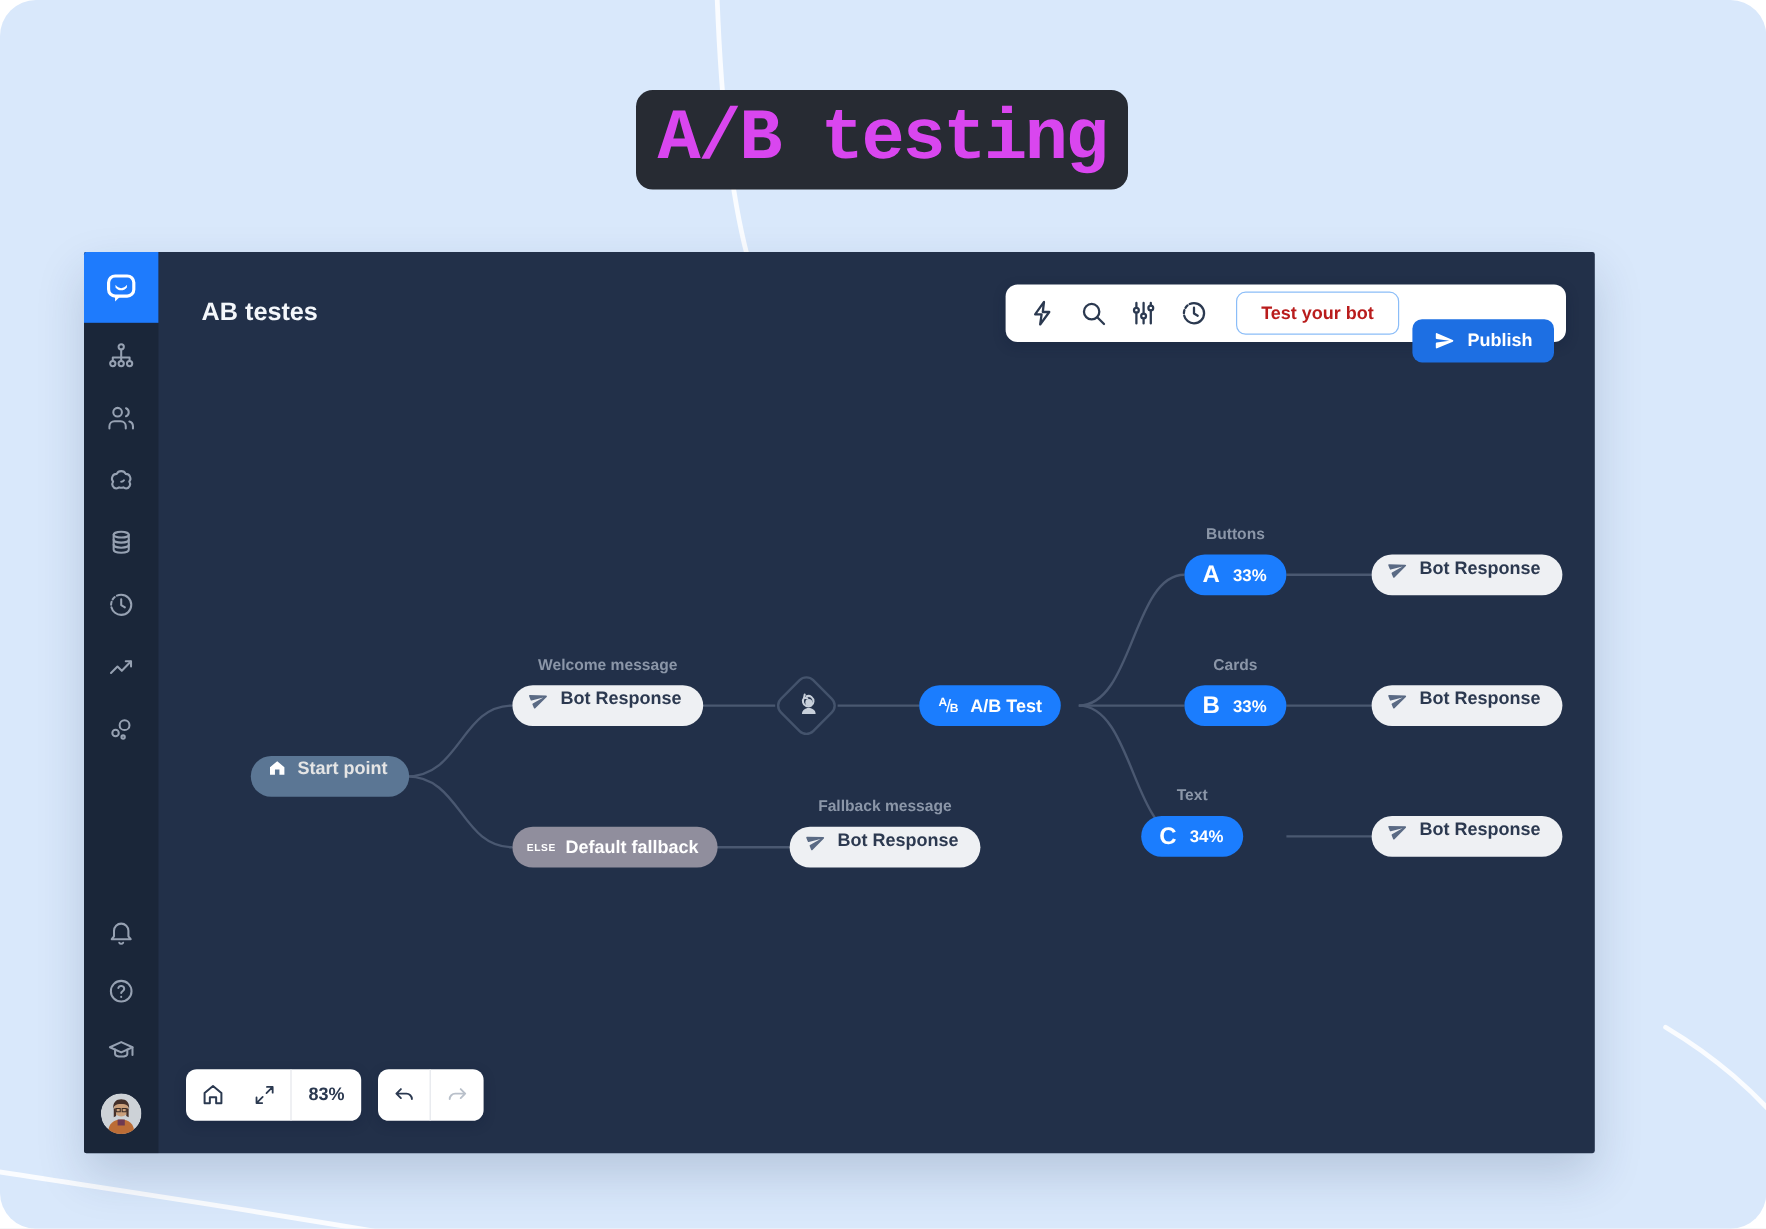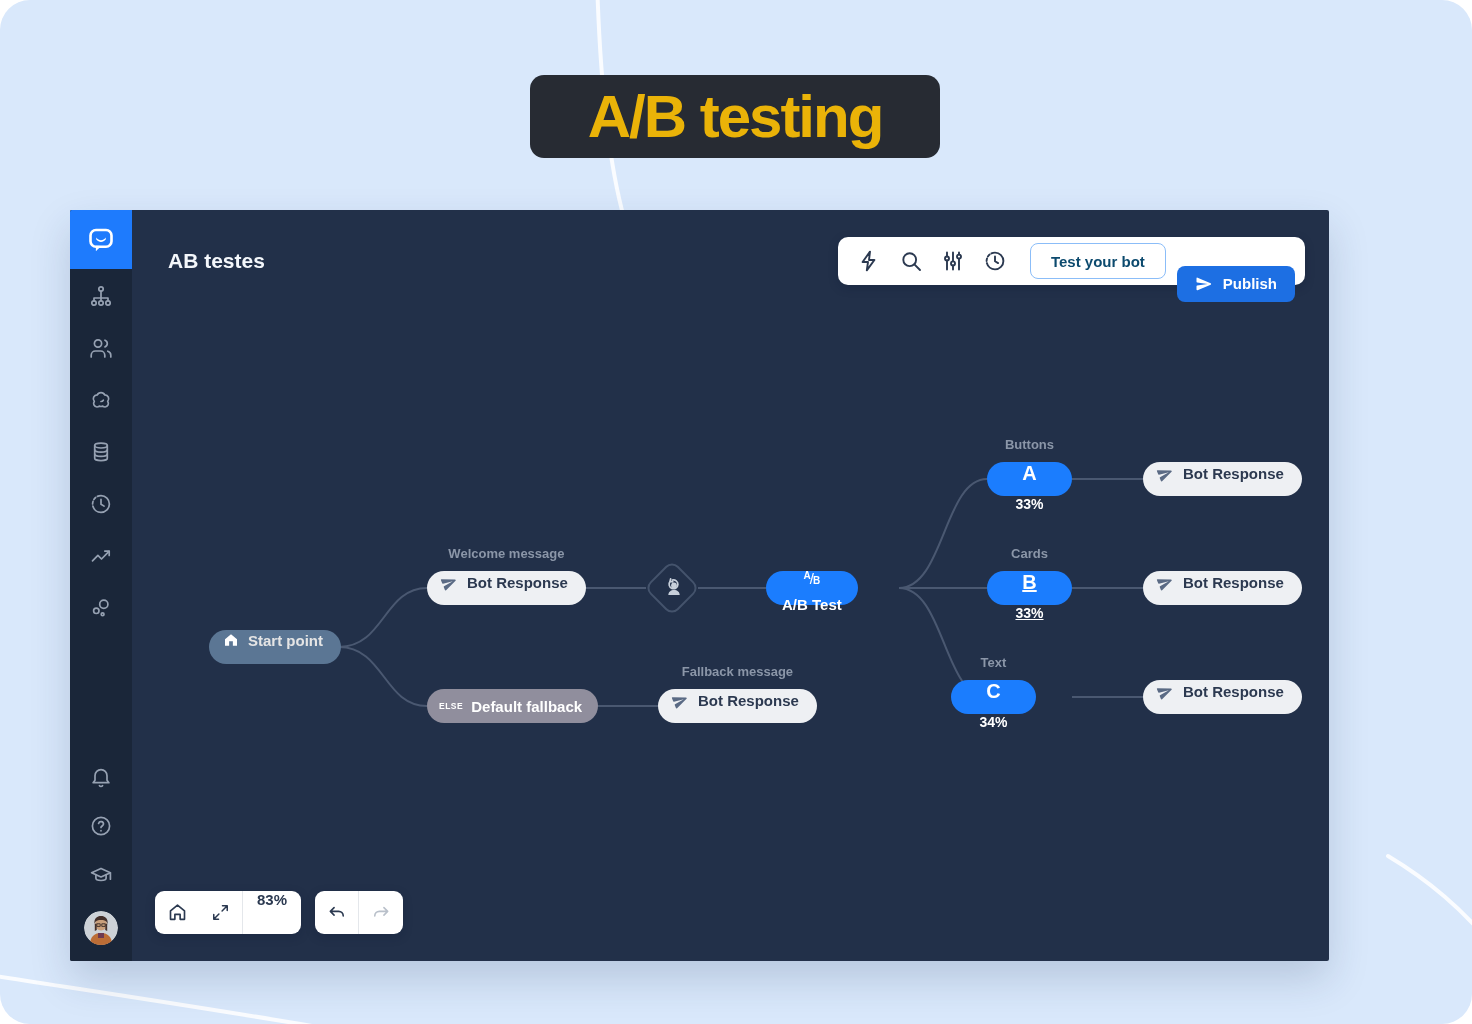--- a/index.html
+++ b/index.html
@@ -10,21 +10,21 @@
   }
   .bg-curves { position:absolute; inset:0; pointer-events:none; }
 
   
   .banner {
     position:absolute; left:530px; top:75px; width:410px; height:83px;
     background:#272b33; border-radius:14px;
     display:flex; align-items:center; justify-content:center;
   }
   .banner span {
-    color:#eab308; font-size:60px; font-weight:800; letter-spacing:-2px;
+    color:#d946ef; font-size:60px; font-weight:800; letter-spacing:-2px;font-family:Liberation Mono, monospace;
   }
 
   
   .window {
     position:absolute; left:70px; top:210px; width:1259px; height:751px;
     border-radius:2px; overflow:hidden; background:#223049;
     box-shadow:0 18px 40px rgba(30,50,90,.18);
   }
 
   
@@ -58,21 +58,21 @@
     display:flex; align-items:center; padding:0 10px;
   }
   .tb-icon {
     width:42px; height:36px; display:flex; align-items:center; justify-content:center;
     cursor:pointer; border-radius:6px;
   }
   .tb-icon svg { stroke:#2b3950; fill:none; stroke-width:1.9; stroke-linecap:round; stroke-linejoin:round; }
   .btn-test {
     height:36px; padding:0 20px; margin-left:14px;
     border:1.5px solid #8bbdf8; border-radius:8px; background:#ffffff;
-    color:#0c4a6e; font-size:15px; font-weight:700; cursor:pointer;
+    color:#b91c1c; font-size:15px; font-weight:700; cursor:pointer;
     display:flex; align-items:center; font-family:"Liberation Sans", sans-serif;
   }
   .btn-publish {
     height:36px; padding:0 18px; margin-left:11px; border:none;
     border-radius:8px; background:#1d6fe3; color:#ffffff;
     font-size:15px; font-weight:700; cursor:pointer;
     display:flex; align-items:center; gap:10px; font-family:"Liberation Sans", sans-serif;margin-top:45px;
   }
 
   
@@ -84,21 +84,21 @@
     position:absolute; height:34px; border-radius:17px;
     display:flex; align-items:center; cursor:pointer;
     font-size:15px; font-weight:700;
   }
   .node-label {
     position:absolute; top:-25px; left:50%; transform:translateX(-50%);
     white-space:nowrap; color:#8b96a8; font-size:13px; font-weight:600; cursor:default;
   }
   .n-start { background:#5b7694; color:#e5e5e5; padding:0 18px 14px 14px; gap:9px; }
   .n-light { background:#eef0f3; color:#2c3950; padding:0 18px 12px 14px; gap:9px; }
-  .n-blue  { background:#1b7dfe; color:#ffffff; padding:0 16px; gap:10px;flex-direction:column; }
+  .n-blue  { background:#1b7dfe; color:#ffffff; padding:0 16px; gap:10px; }
   .n-else  { background:#908e9d; color:#ffffff; padding:0 16px 0 12px; gap:8px; }
   .else-badge { font-size:8.5px; font-weight:800; letter-spacing:.5px; }
   .branch { justify-content:flex-start; padding:0 15px; gap:11px; width:85px; }
   .branch .letter { font-size:20px; font-weight:800; }
   .branch .pct { font-size:14px; font-weight:700; }
 
   .ab-frac { display:inline-flex; align-items:center; line-height:1; font-weight:800; }
   .ab-frac .top { font-size:10px; align-self:flex-start; }
   .ab-frac .slash { font-size:15px; font-weight:400; margin:0 -1px; }
   .ab-frac .bottom { font-size:10px; align-self:flex-end; }
@@ -110,21 +110,21 @@
   }
   .diamond-icon {
     position:absolute; left:527px; top:365px; width:26px; height:26px;
     display:flex; align-items:center; justify-content:center; pointer-events:none;
   }
 
   
   .ctrl-group {
     position:absolute; height:43px; background:#ffffff; border-radius:9px;
     box-shadow:0 3px 10px rgba(10,25,50,.25);
-    display:flex; align-items:flex-start; overflow:hidden;
+    display:flex; align-items:center; overflow:hidden;
   }
   .cg-zoom { left:23px; top:681px; width:146px; }
   .cg-undo { left:183px; top:681px; width:88px; }
   .ctrl-btn {
     height:100%; display:flex; align-items:center; justify-content:center;
     cursor:pointer; flex:none;
   }
   .ctrl-btn svg { stroke:#2b3950; fill:none; stroke-width:1.9; stroke-linecap:round; stroke-linejoin:round; }
   .ctrl-btn.disabled svg { stroke:#b9c0ca; }
   .ctrl-div { width:1px; height:100%; background:#e4e7eb; flex:none; }
@@ -336,21 +336,21 @@
         <span class="letter">A</span>
         <span class="pct">33%</span>
       </div>
       <div class="node n-light" style="left:1011px; top:252px;">
         <svg width="17" height="17" viewBox="0 0 24 24" style="transform:rotate(-22deg);">
           <path d="M3.4 20.4l17.45-7.48a1 1 0 0 0 0-1.84L3.4 3.6a.99.99 0 0 0-1.39.91L2 9.12c0 .5.37.93.87.99L17 12 2.87 13.88c-.5.07-.87.5-.87 1l.01 4.61c0 .71.73 1.2 1.39.91z" fill="#5a6a84" stroke="none"></path>
         </svg>
         <span>Bot Response</span>
       </div>
 
-      <div class="node n-blue branch" style="left:855px; top:361px;text-decoration:underline;">
+      <div class="node n-blue branch" style="left:855px; top:361px;">
         <span class="node-label">Cards</span>
         <span class="letter">B</span>
         <span class="pct">33%</span>
       </div>
       <div class="node n-light" style="left:1011px; top:361px;">
         <svg width="17" height="17" viewBox="0 0 24 24" style="transform:rotate(-22deg);">
           <path d="M3.4 20.4l17.45-7.48a1 1 0 0 0 0-1.84L3.4 3.6a.99.99 0 0 0-1.39.91L2 9.12c0 .5.37.93.87.99L17 12 2.87 13.88c-.5.07-.87.5-.87 1l.01 4.61c0 .71.73 1.2 1.39.91z" fill="#5a6a84" stroke="none"></path>
         </svg>
         <span>Bot Response</span>
       </div>

